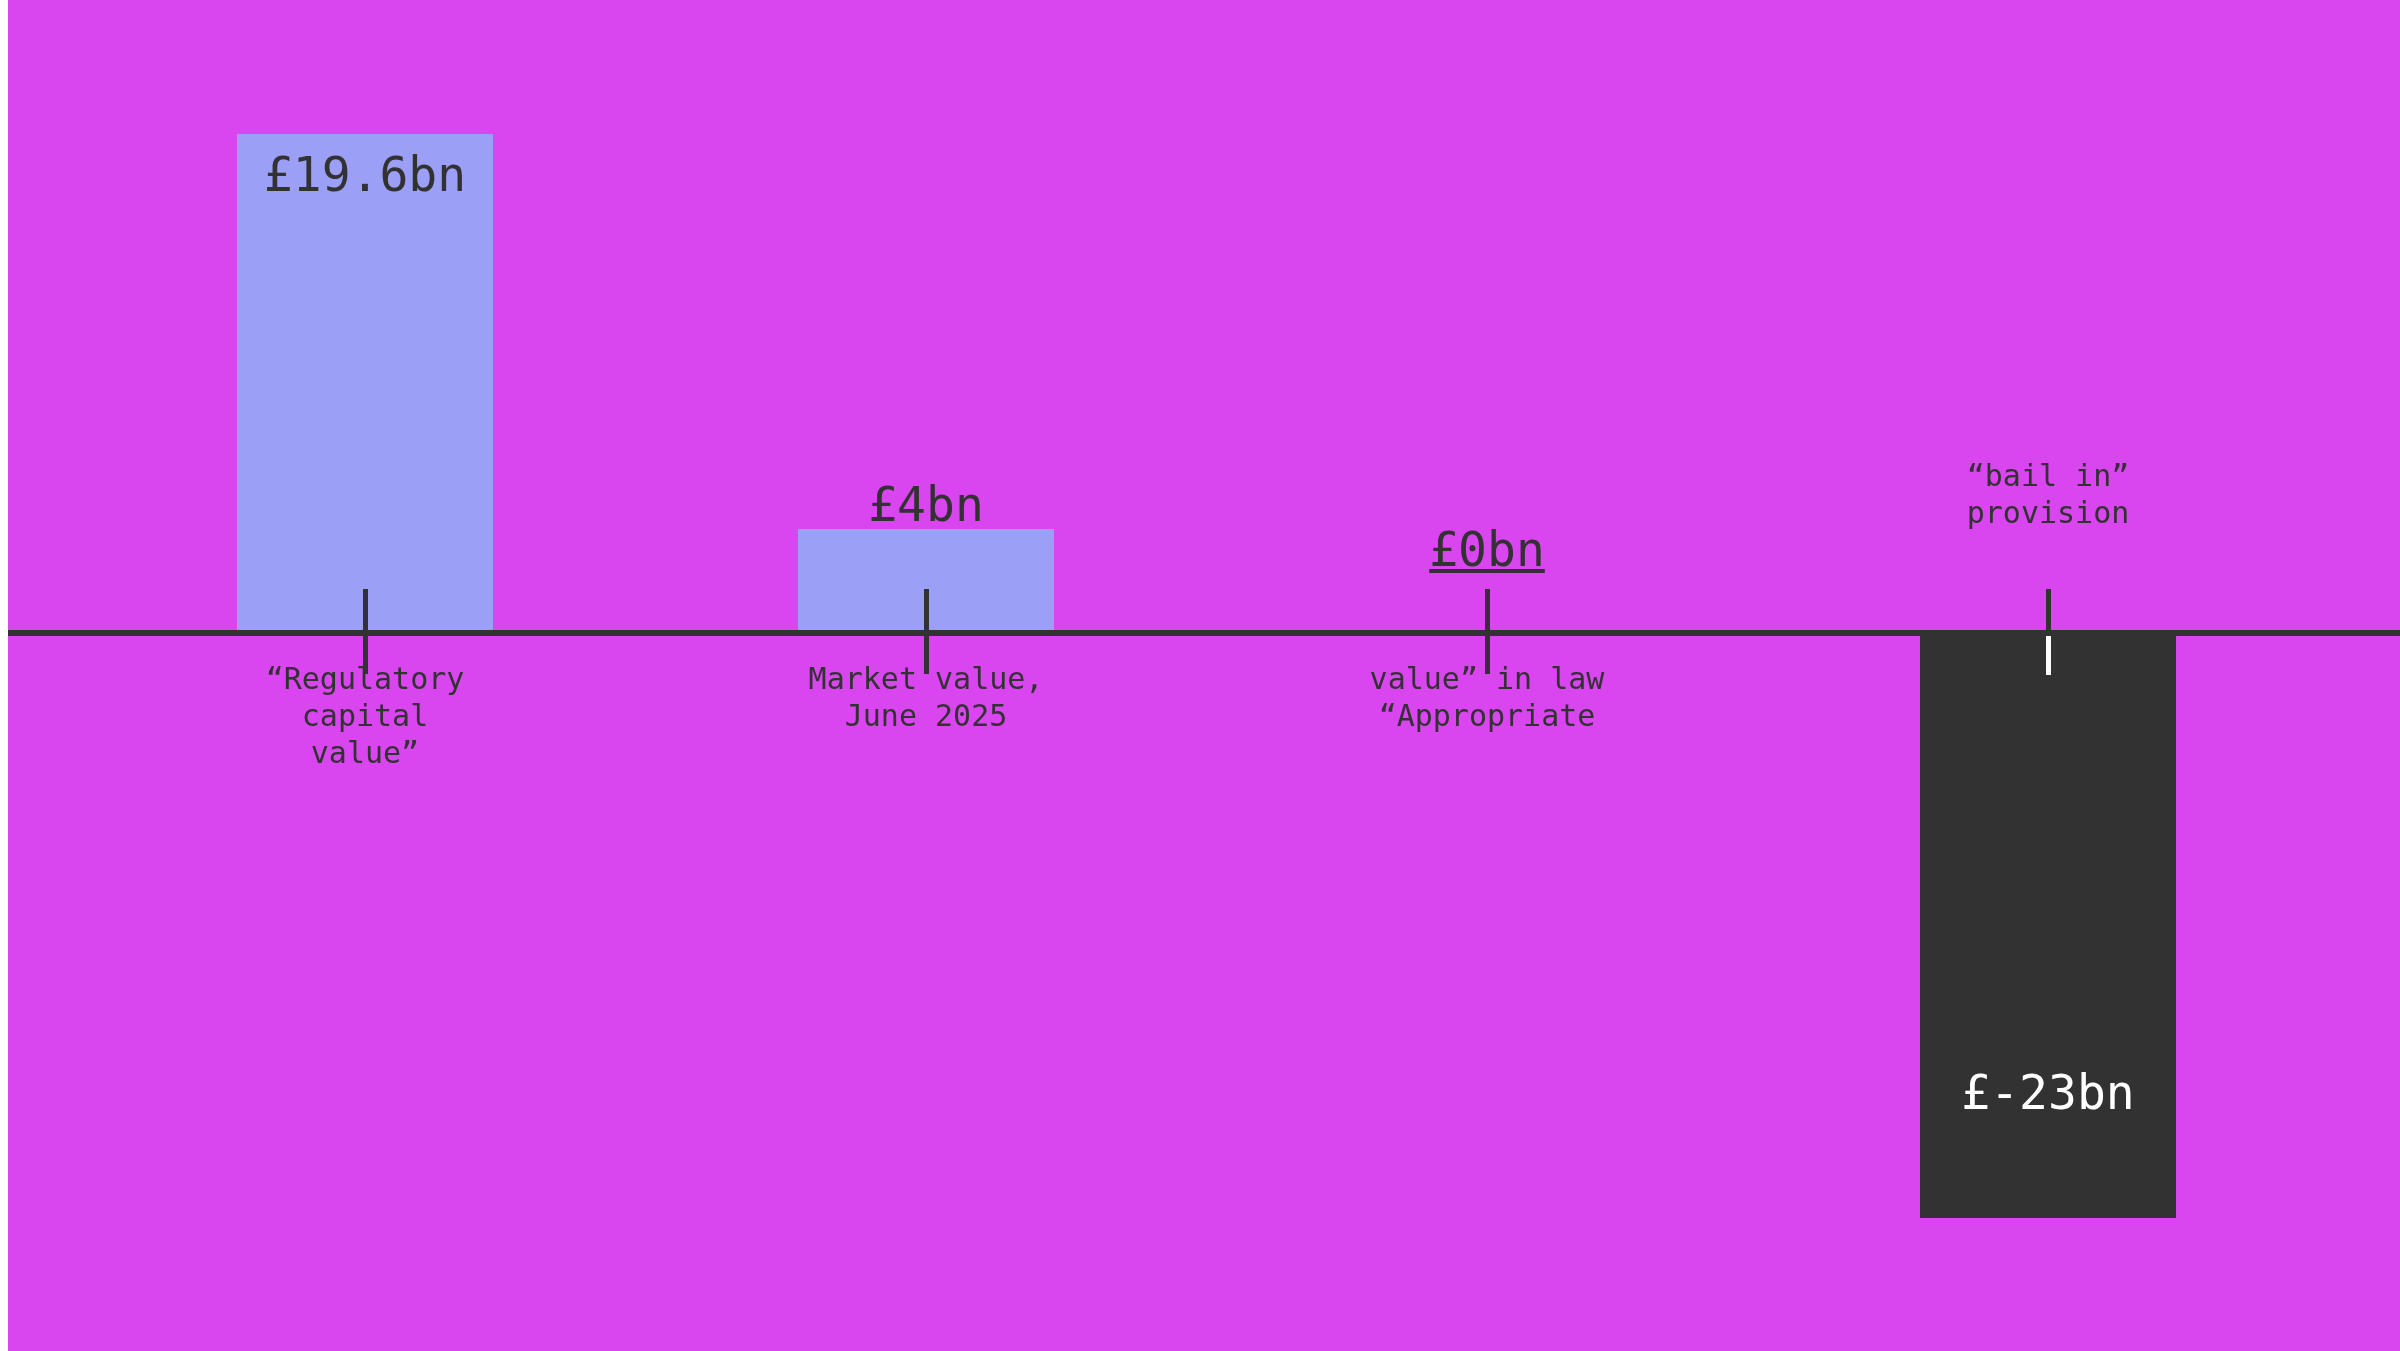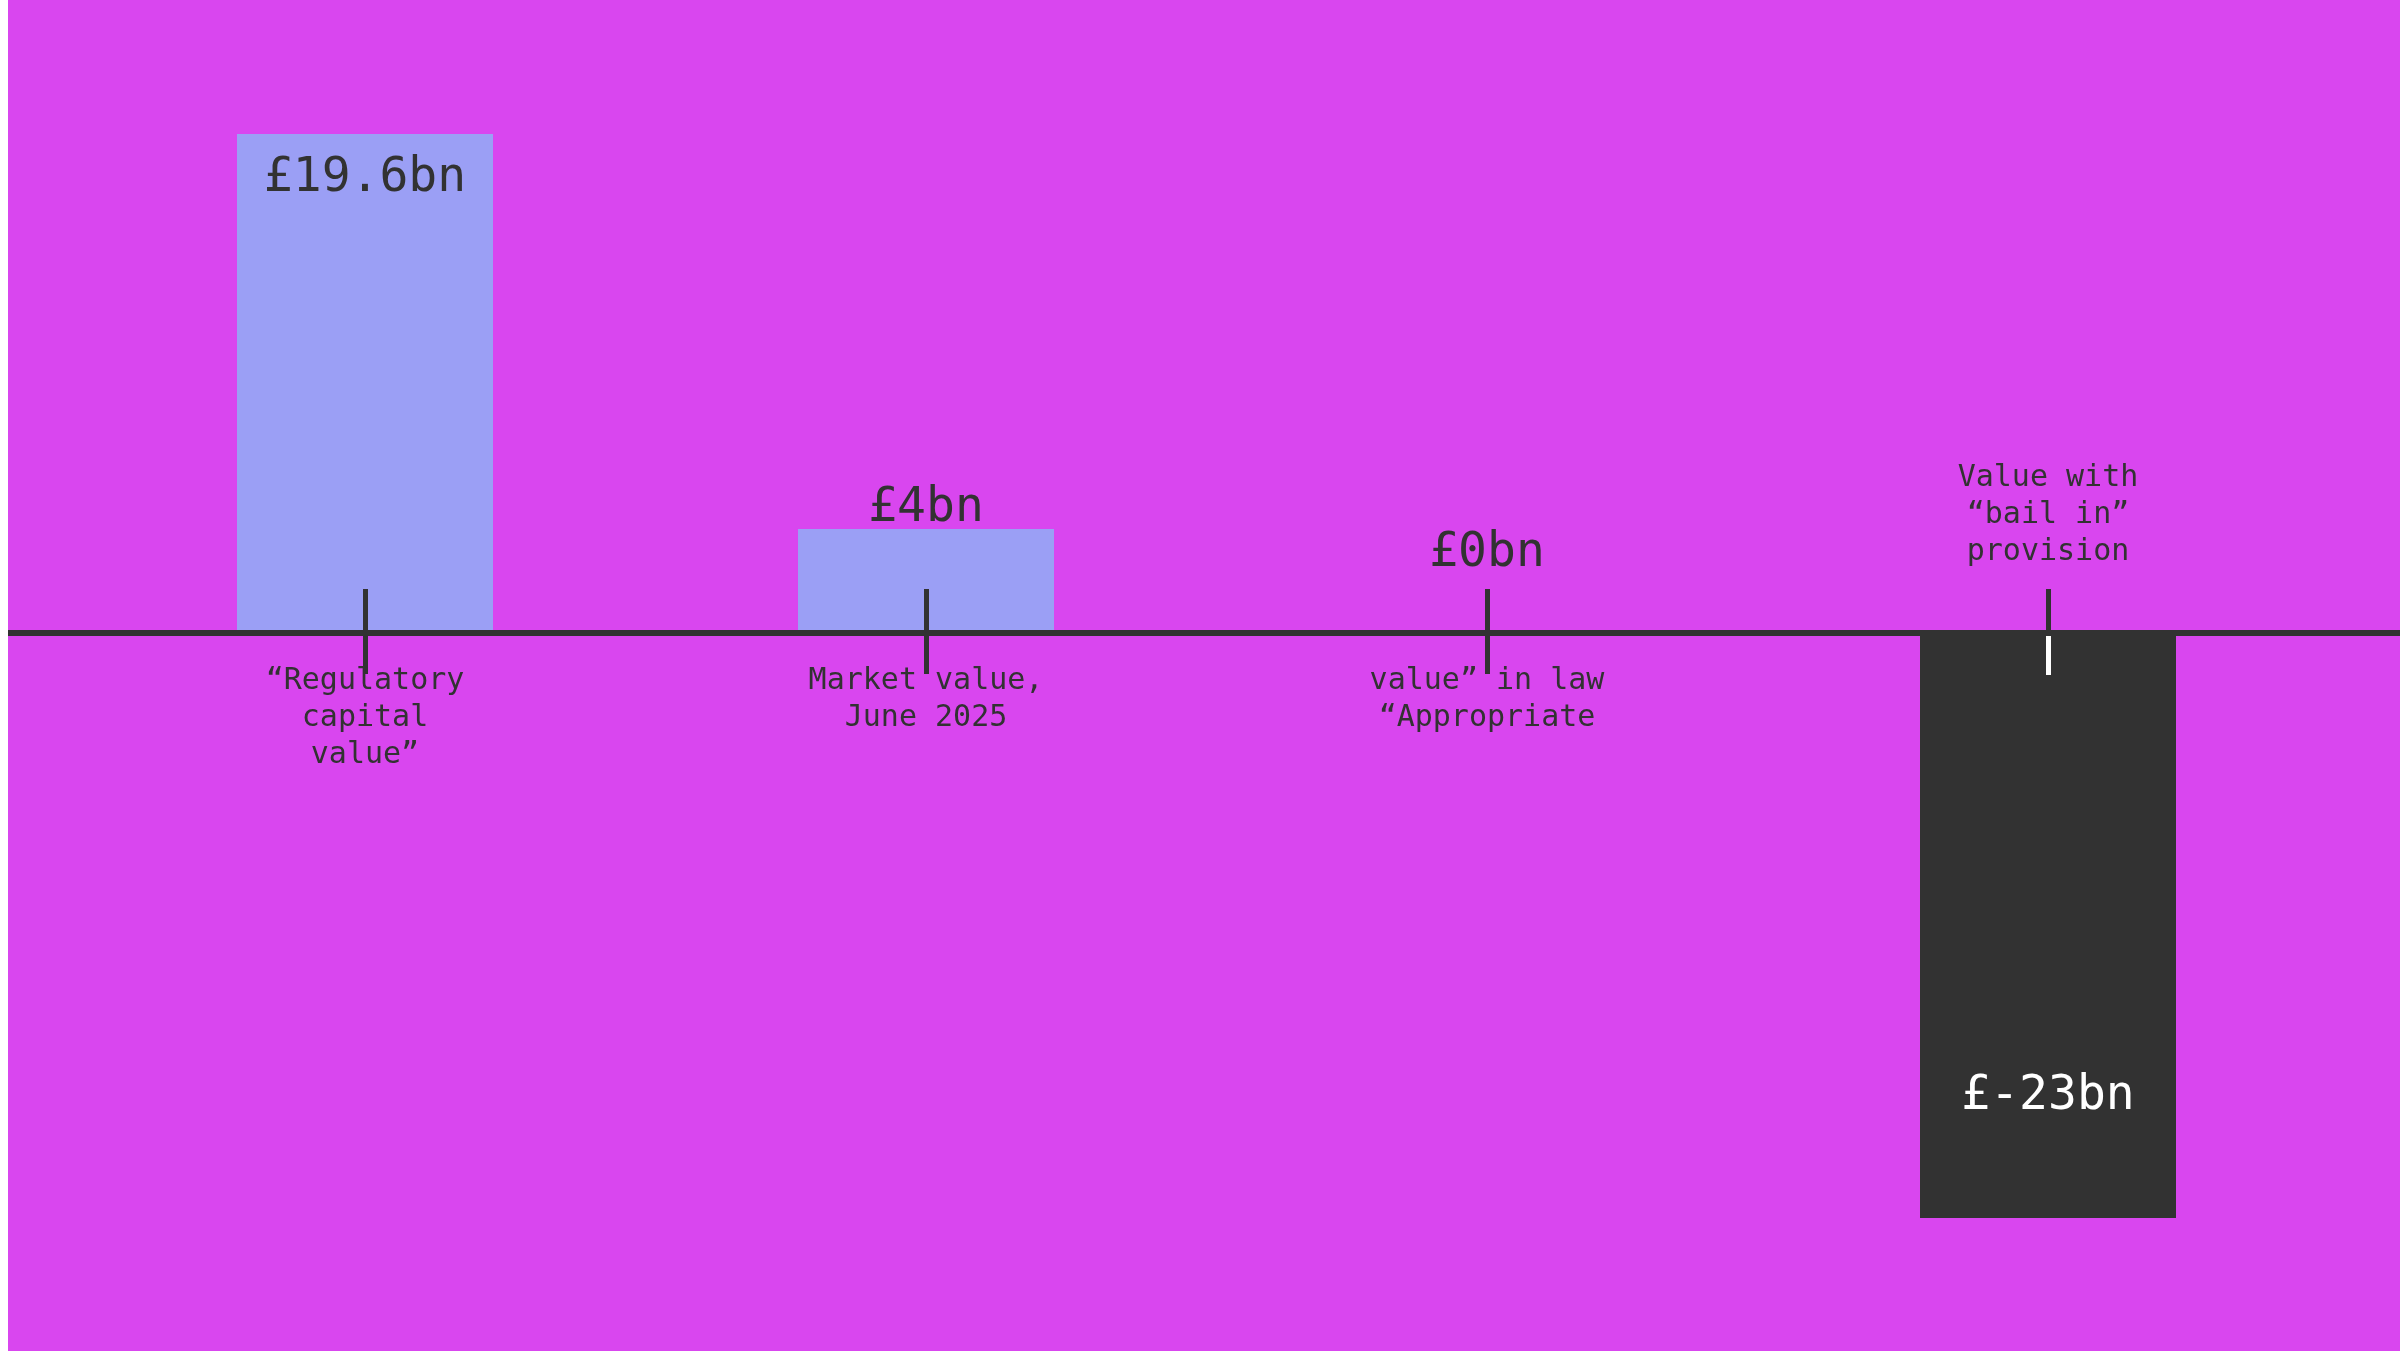--- a/index.html
+++ b/index.html
@@ -110,33 +110,32 @@
     <div class="value-label" style="color: rgb(50, 50, 50);">£4bn</div>
     <div class="tick full"></div>
     <div class="cat-label cat-below">
       <div class="line">Market value,</div>
       <div class="line">June 2025</div>
     </div>
   </div>
 
   <div class="col col-3">
     <div class="bar" style="height: 0px; top: 630px; background: transparent;"></div>
-    <div class="value-label" style="color: rgb(50, 50, 50);">£0bn</div>
+    <div class="value-label" style="color: rgb(50, 50, 50); text-decoration: underline;">£0bn</div>
     <div class="tick full"></div>
     <div class="cat-label cat-below">
       <div class="line">value” in law</div>
       <div class="line">“Appropriate</div>
     </div>
   </div>
 
   <div class="col col-4">
     <div class="bar" style="height: 582px; top: 636px; background: rgb(50, 50, 50);"></div>
     <div class="value-label" style="color: rgb(255, 255, 255);">£-23bn</div>
     <div class="tick upper"></div>
     <div class="tick lower"></div>
     <div class="cat-label cat-above">
-      <div class="line">Value with</div>
       <div class="line">“bail in”</div>
       <div class="line">provision</div>
     </div>
   </div>
 
 </div>
 
 </body></html>

